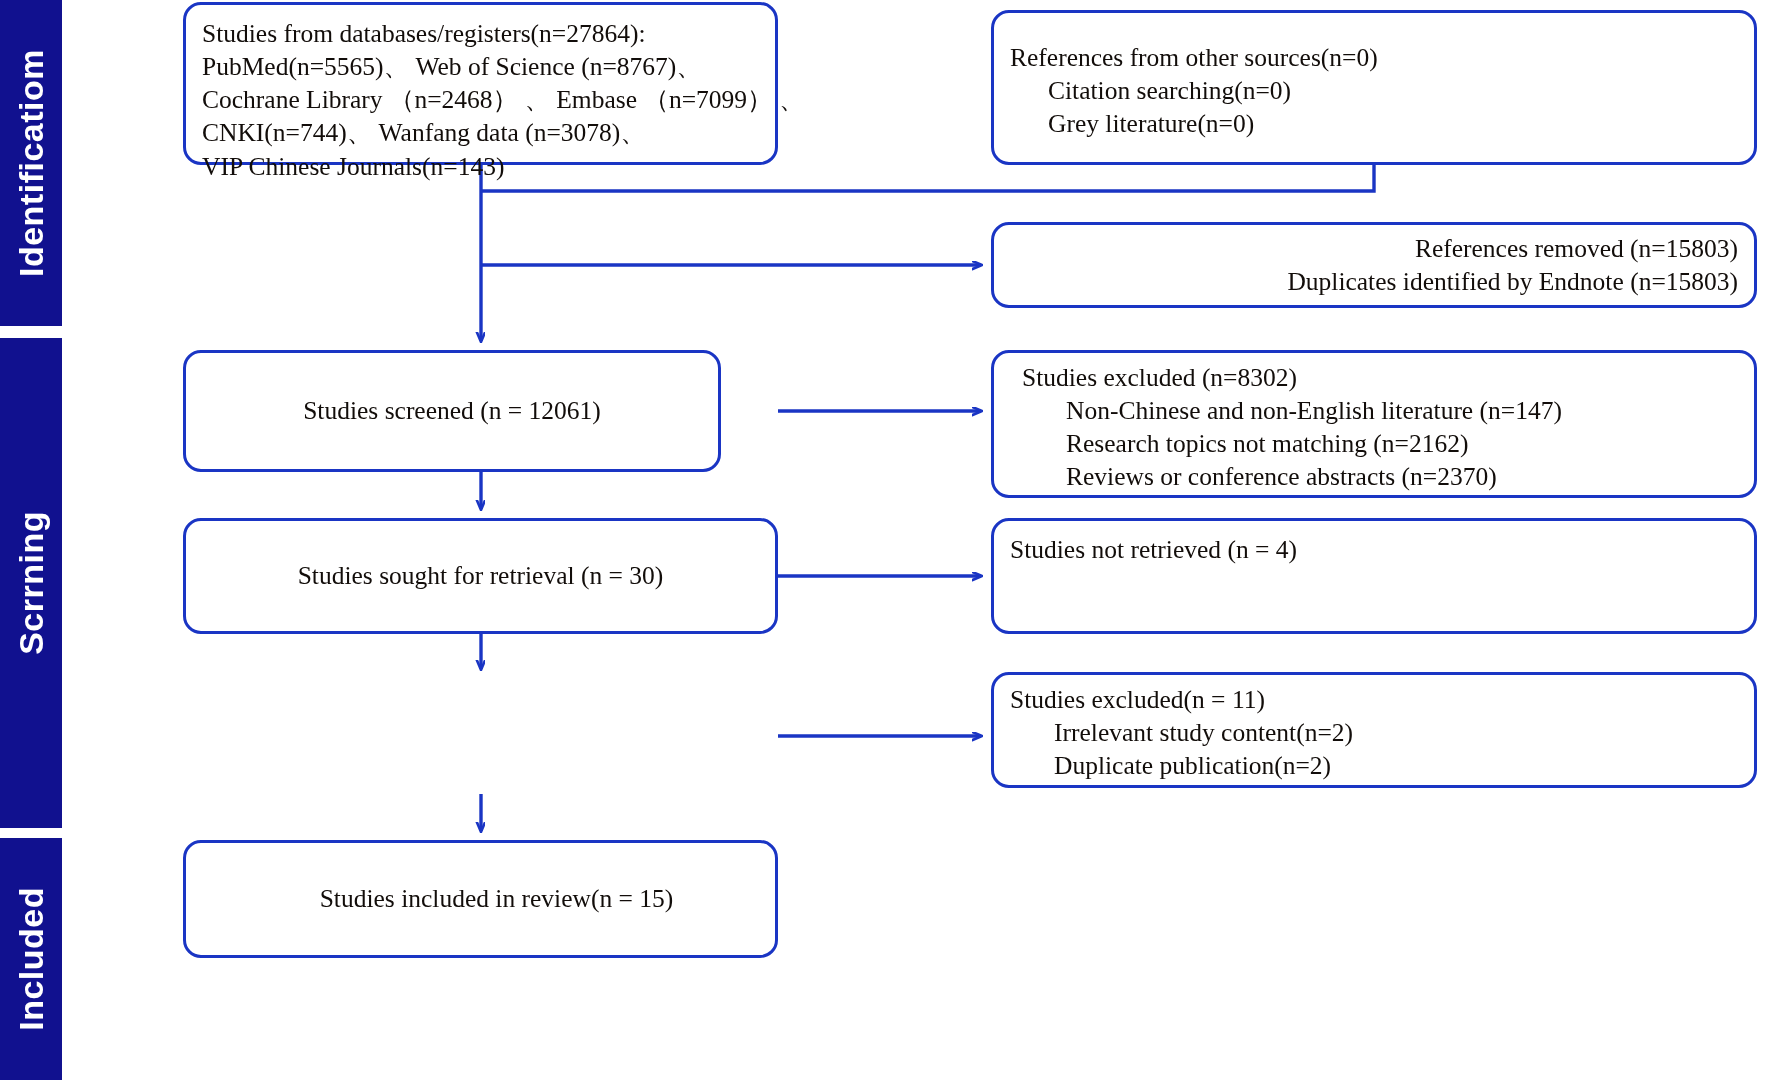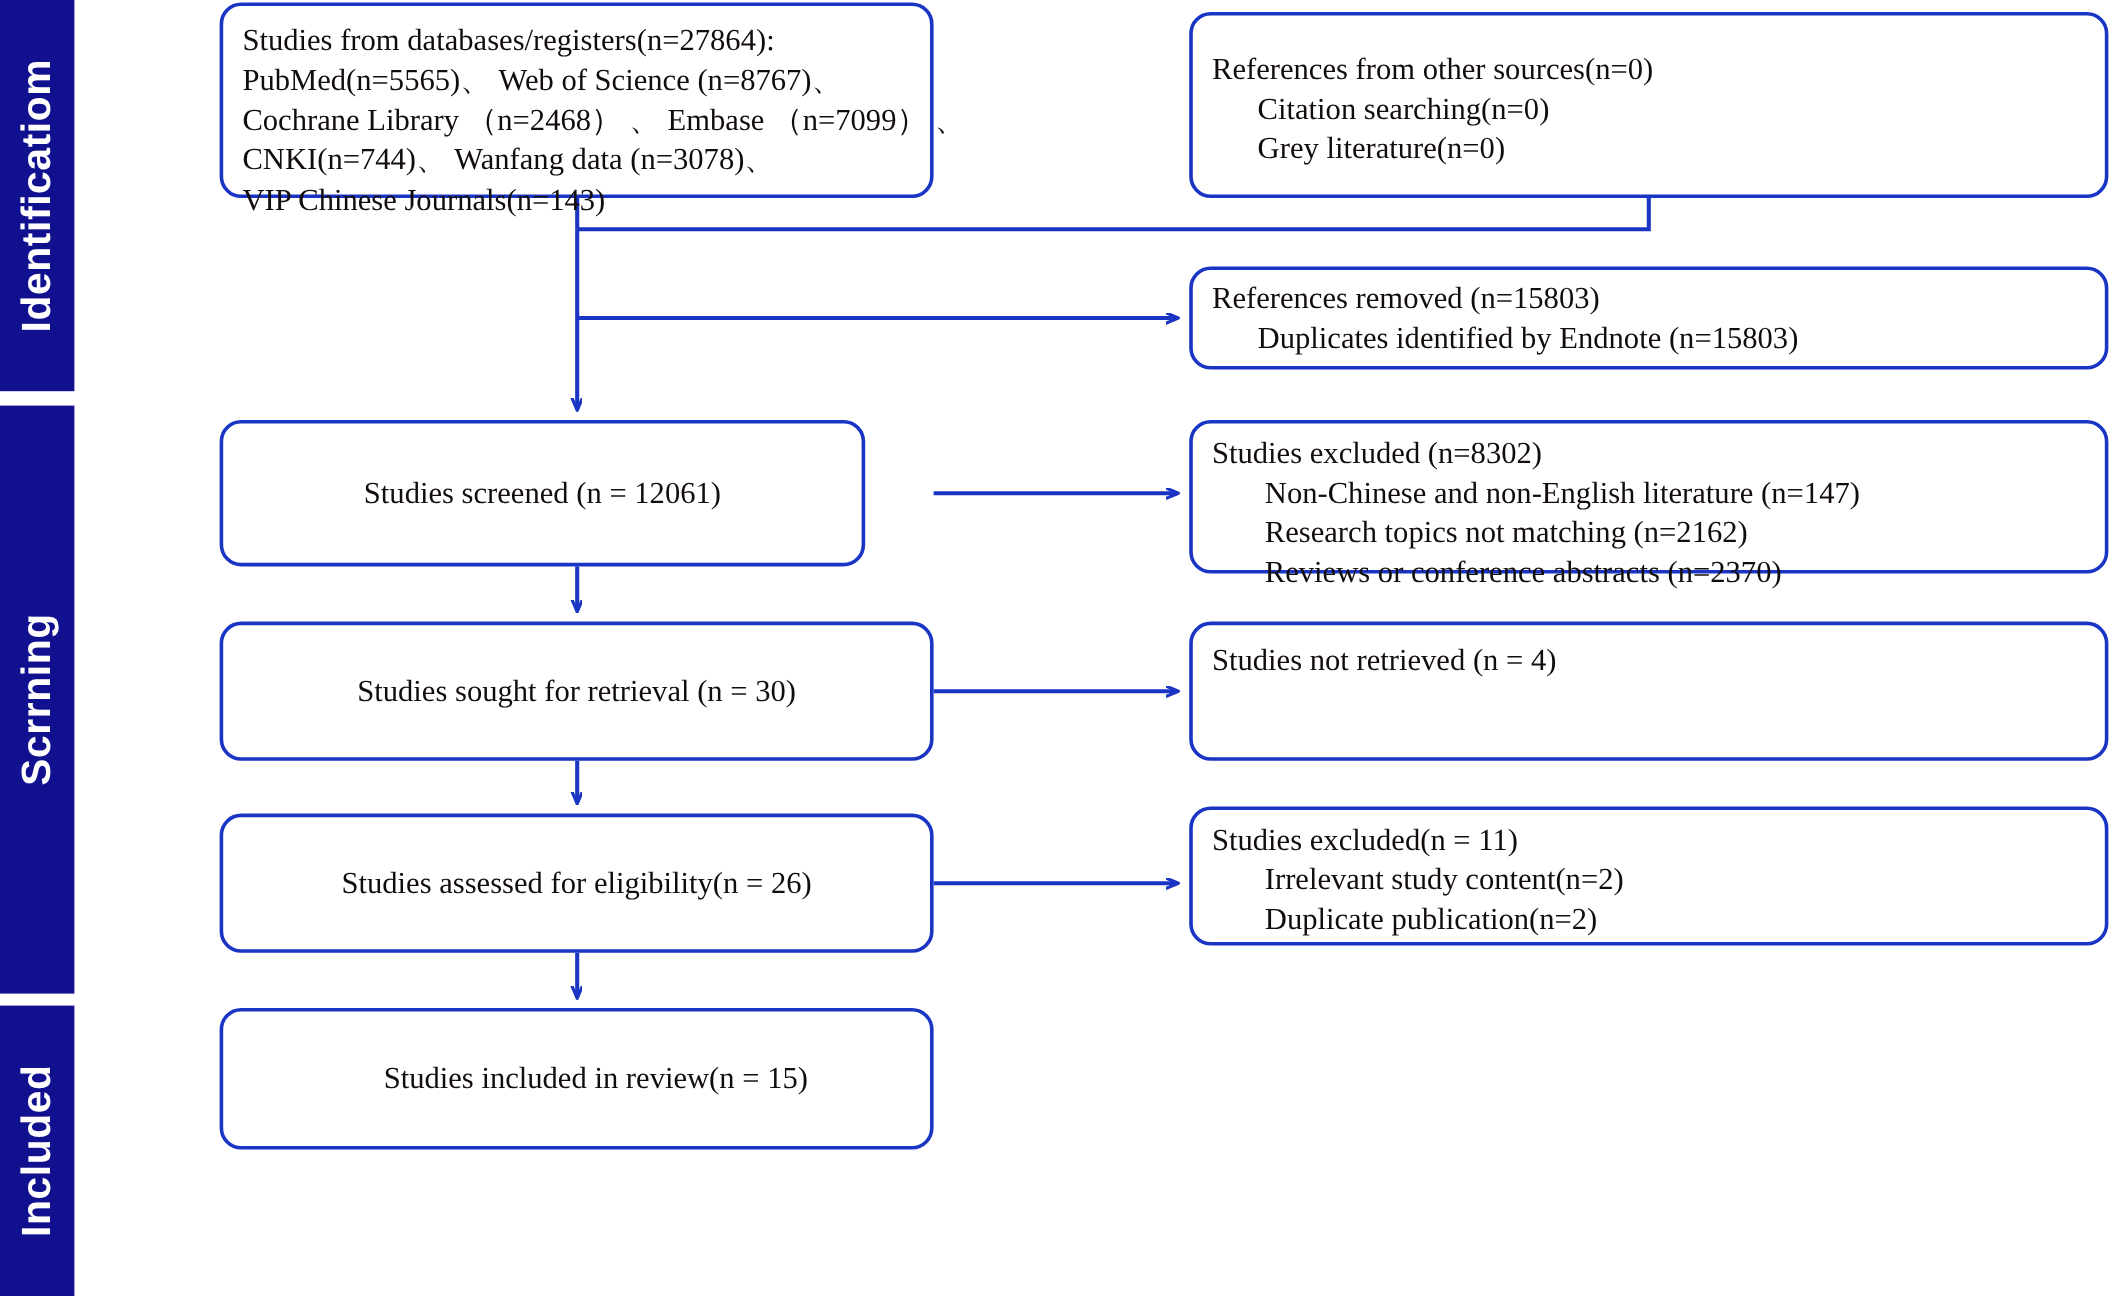--- a/index.html
+++ b/index.html
@@ -43,23 +43,23 @@
   }
   .box .pad{padding:12px 16px;}
   .box.center-text{display:flex;align-items:center;justify-content:center;text-align:center;}
   .box .line{white-space:nowrap;}
   .box .indent{padding-left:38px;}
   .box .indent2{padding-left:44px;}
 
   
   #box-databases   {left:183px;  top:2px;   width:595px; height:163px;}
   #box-othersources{left:991px;  top:10px;  width:766px; height:155px;}
-  #box-removed     {left:991px;  top:222px; width:766px; height:86px;}
+  #box-removed     {left:991px;  top:222px; width:766px; height:86px;text-align:right;}
   #box-screened    {left:183px;  top:350px; width:538px; height:122px;}
-  #box-excluded1   {left:991px;  top:350px; width:766px; height:128px;}
+  #box-excluded1   {left:991px;  top:350px; width:766px; height:148px;padding-left:12px;}
   #box-sought      {left:183px;  top:518px; width:595px; height:116px;}
   #box-notretrieved{left:991px;  top:518px; width:766px; height:116px;}
   #box-assessed    {left:183px;  top:678px; width:595px; height:116px;}
   #box-excluded2   {left:991px;  top:672px; width:766px; height:116px;}
   #box-included    {left:183px;  top:840px; width:595px; height:118px;padding-left:32px;}
 
   
   #wires{position:absolute;left:0;top:0;width:1772px;height:1080px;pointer-events:none;}
 </style>
 </head>
@@ -148,23 +148,20 @@
   <div class="box center-text" id="box-sought">
     <div class="line">Studies sought for retrieval (n = 30)</div>
   </div>
 
   <div class="box" id="box-notretrieved">
     <div class="pad" style="">
       <div class="line">Studies not retrieved (n = 4)</div>
     </div>
   </div>
 
-  <div class="box center-text" id="box-assessed">
-    <div class="line">Studies assessed for eligibility(n = 26)</div>
-  </div>
 
   <div class="box" id="box-excluded2">
     <div class="pad" style="padding-top:8px;">
       <div class="line">Studies excluded(n = 11)</div>
       <div class="line indent2">Irrelevant study content(n=2)</div>
       <div class="line indent2">Duplicate publication(n=2)</div>
     </div>
   </div>
 
   <div class="box center-text" id="box-included">

